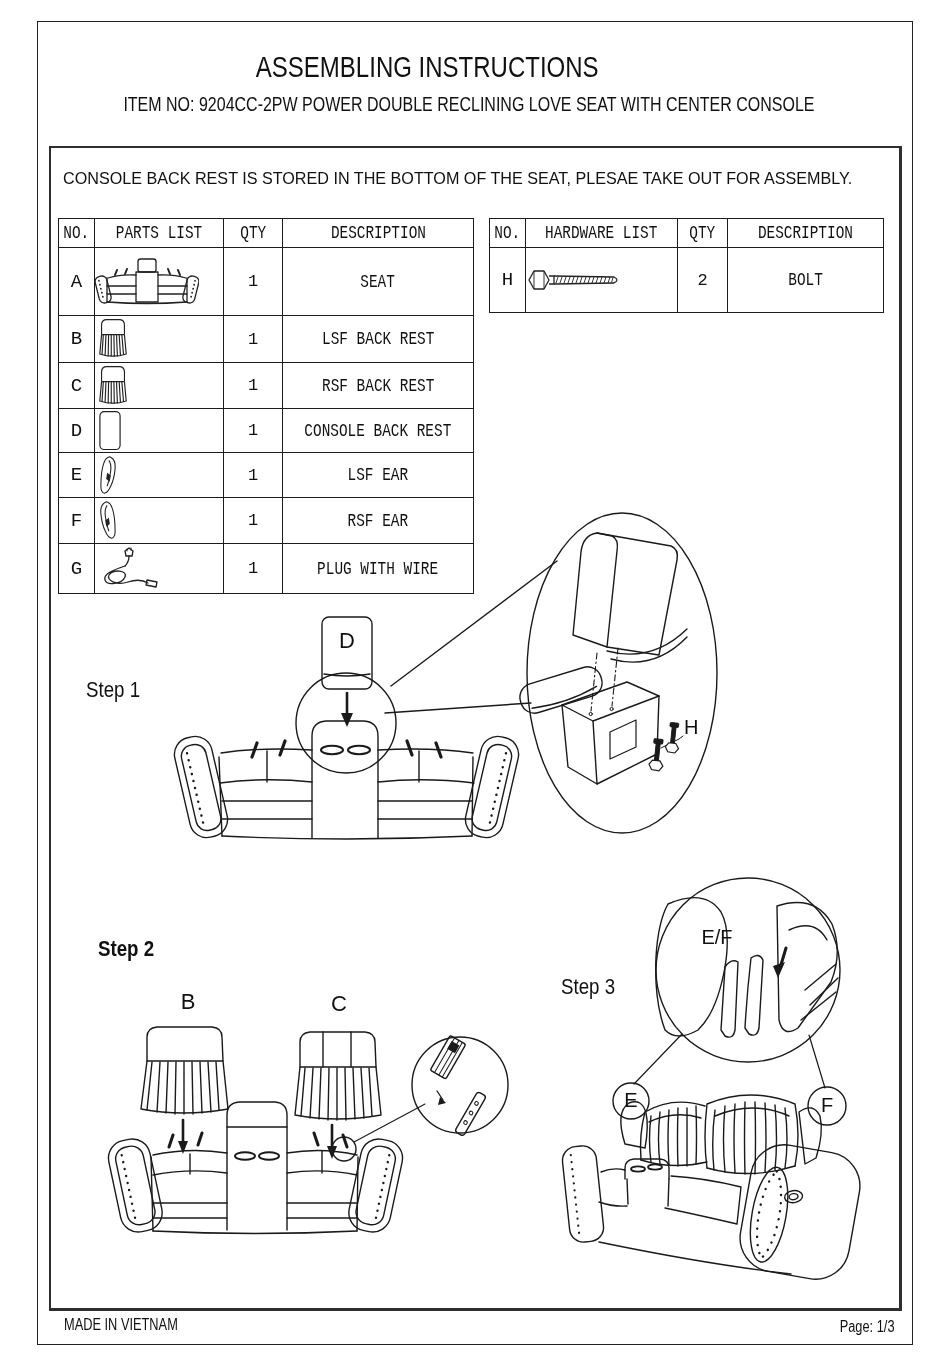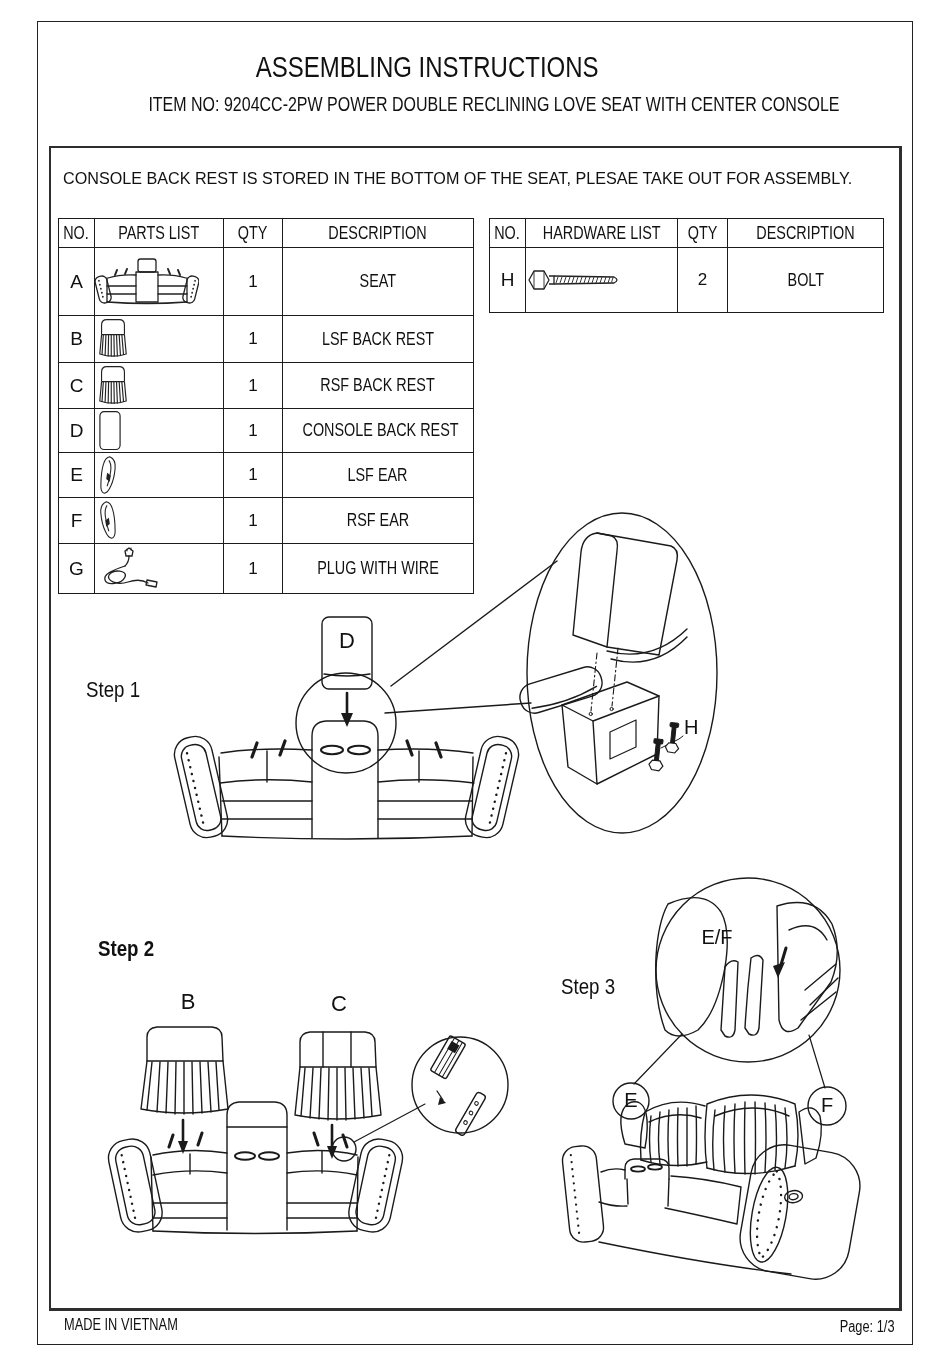--- a/index.html
+++ b/index.html
@@ -15,25 +15,25 @@
   .cx-r{transform-origin:right center;}
   .page-border{
     left:37px;top:21px;width:876px;height:1324px;
     border:1.5px solid #222;box-sizing:border-box;
   }
   .inner-box{
     left:49px;top:146px;width:853px;height:1165px;box-sizing:border-box;
     border:2px solid #2e2e2e;border-right-width:3px;border-bottom-width:3px;
   }
   .title{left:37px;top:50px;width:780px;text-align:center;font-size:30px;letter-spacing:0;}
-  .subtitle{left:37px;top:93px;width:913px;text-align:center;font-size:20px;}
+  .subtitle{left:37px;top:93px;width:756px;text-align:center;font-size:20px;}
   .notice{left:63px;top:169px;font-size:17px;}
   .notice .cx{transform:scaleX(0.95);}
   .itable{border-collapse:collapse;table-layout:fixed;}
-  .itable td{border:1.5px solid #1c1c1c;text-align:center;vertical-align:middle;padding:0;overflow:hidden;}
+  .itable td{border:1.5px solid #1c1c1c;text-align:center;vertical-align:middle;padding:0;overflow:hidden;font-family:Liberation Mono, monospace;}
   .itable .no-cell{font-size:19px;}
   .itable .qty-cell{font-size:17px;}
   .itable .hdr{font-size:18px;}
   .itable .desc{font-size:18px;}
   .lbl{font-size:22px;}
   .lbl-c{transform:translateX(-50%);}
   .step-lbl .cx{transform:scaleX(0.85);transform-origin:left center;}
   .footer-left{left:64px;top:1316px;font-size:16px;text-decoration:underline;}
   .footer-right{right:56px;top:1318px;font-size:16px;}
   svg{display:block;}

